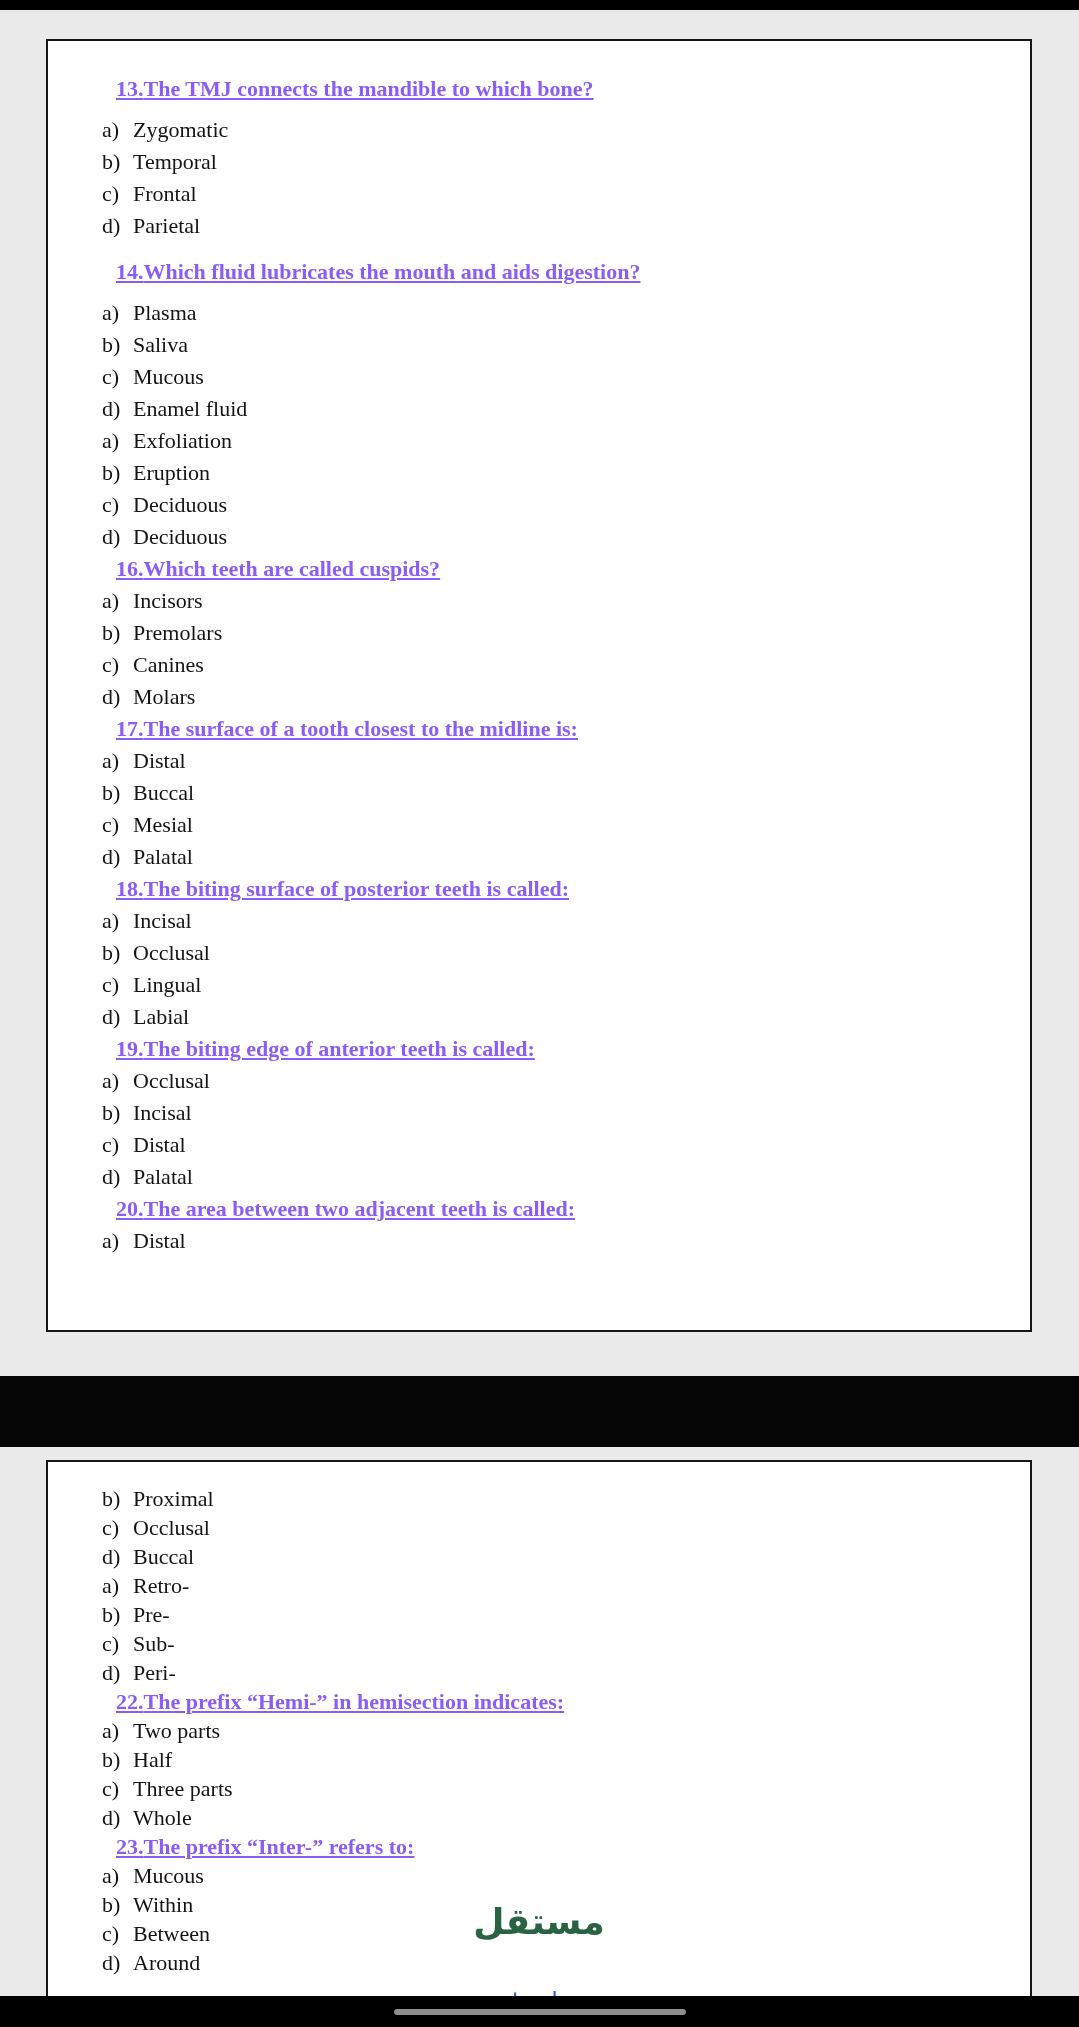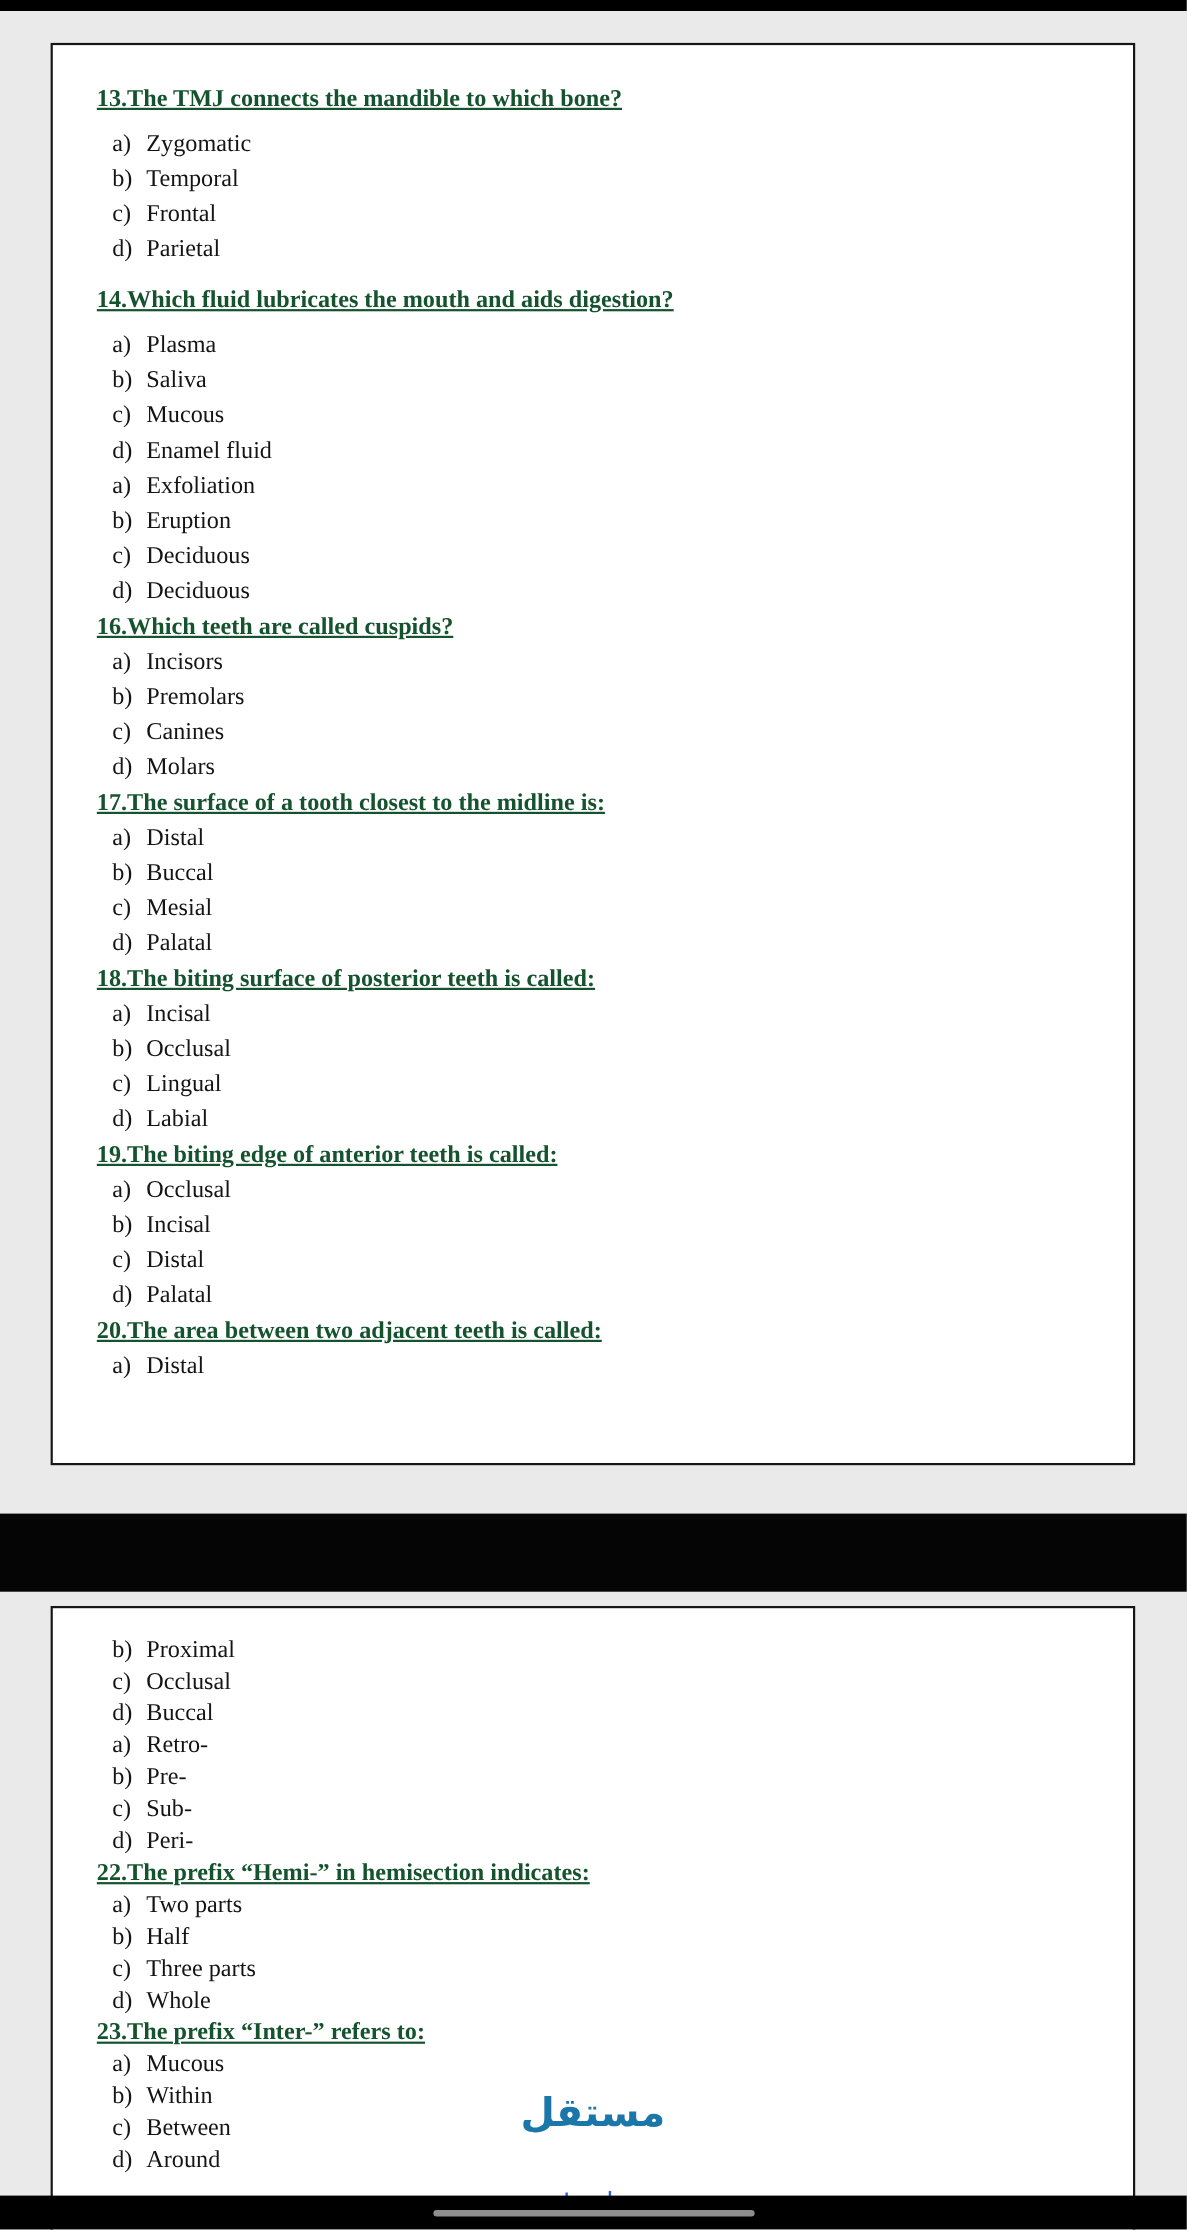--- a/index.html
+++ b/index.html
@@ -33,22 +33,23 @@
 
   .page-content {
     padding: 18px 36px 0 40px;
     font-size: 22px;
     color: #141414;
   }
   .card2 .page-content { padding-top: 22px; }
 
   .question {
     line-height: 32px;
+    margin-left: 28px;
     font-weight: bold;
-    color: #14532d;
+    color: #8b5cf6;
     text-decoration: underline;
     white-space: nowrap;
   }
   .question.spaced { margin-top: 14px; margin-bottom: 9px; }
 
   .option { line-height: 32px; display: flex; }
   .opt-letter { display: inline-block; min-width: 31px; margin-left: 14px; flex: none; }
   .opt-text { white-space: nowrap; }
 
   .compact .question, .compact .option { line-height: 29px; }
@@ -64,21 +65,21 @@
     position: absolute;
     top: 438px; left: 0; right: 0;
     text-align: center;
     pointer-events: none;
     opacity: 0.9;
   }
   .wm-logo {
     font-family: "DejaVu Sans", sans-serif;
     font-size: 36px;
     font-weight: bold;
-    color: #0369a1;
+    color: #14532d;
     line-height: 44px;
   }
   .wm-domain {
     font-family: "DejaVu Sans", sans-serif;
     font-size: 24px;
     color: #1d4ed8;
     line-height: 26px;
     margin-top: 45px;
   }
 

